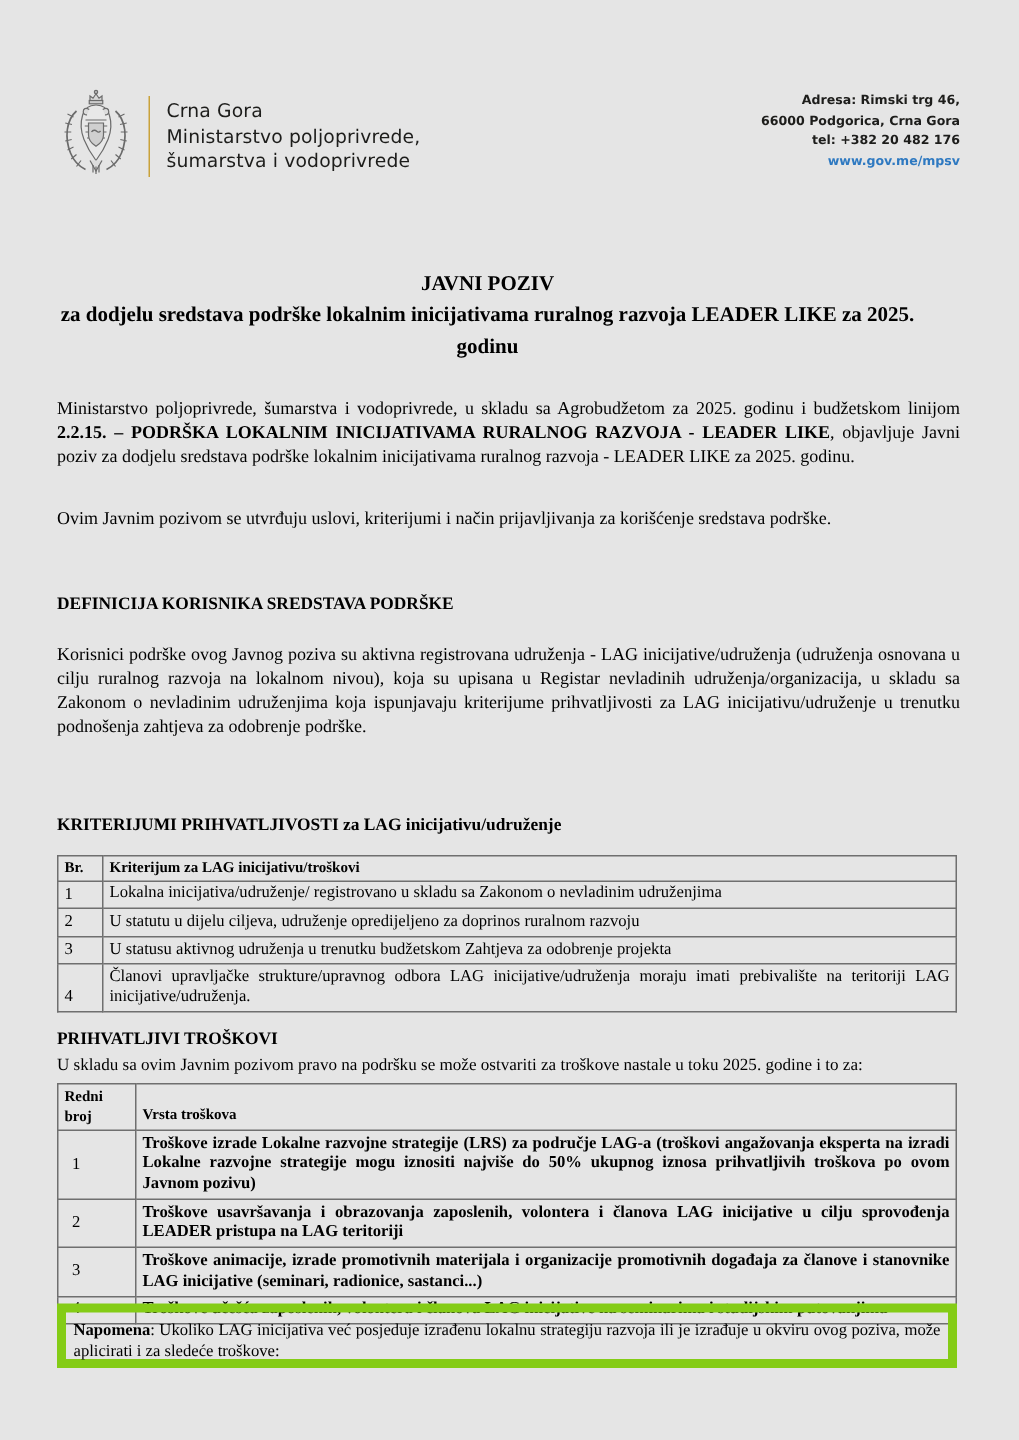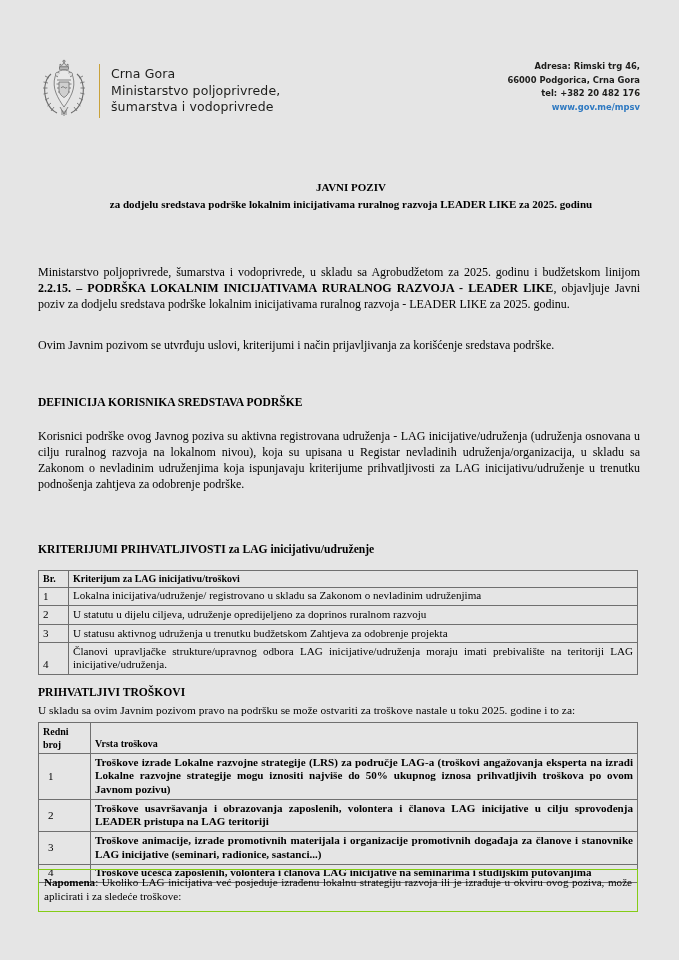--- a/index.html
+++ b/index.html
@@ -73,26 +73,26 @@
     padding-top: 2px;
   }
   .contact .weblink {
     color: #2e79c1;
     font-weight: bold;
   }
 
   
   .doc-title {
     position: absolute;
-    left: 50px;
+    left: 24px;
     top: 179px;
     width: 602px;
     text-align: center;
     font-weight: bold;
-    font-size: 11px;
+    font-size: 14px;
     line-height: 1.5;
   }
 
   
   .para {
     position: absolute;
     left: 38px;
     width: 602px;
     font-size: 12px;
     line-height: 1.335;
@@ -188,21 +188,21 @@
     font-weight: bold;
   }
 
   
   .napomena-box {
     position: absolute;
     left: 38px;
     top: 869px;
     width: 600px;
     height: 43px;
-    border: 1px solid #84cc16;
+    border: 6px solid #84cc16;
     box-sizing: border-box;
     padding: 6px 5px 0 5px;
     font-size: 11.1px;
     line-height: 1.25;
     text-align: justify;
   }
 </style>
 </head>
 <body>
 

